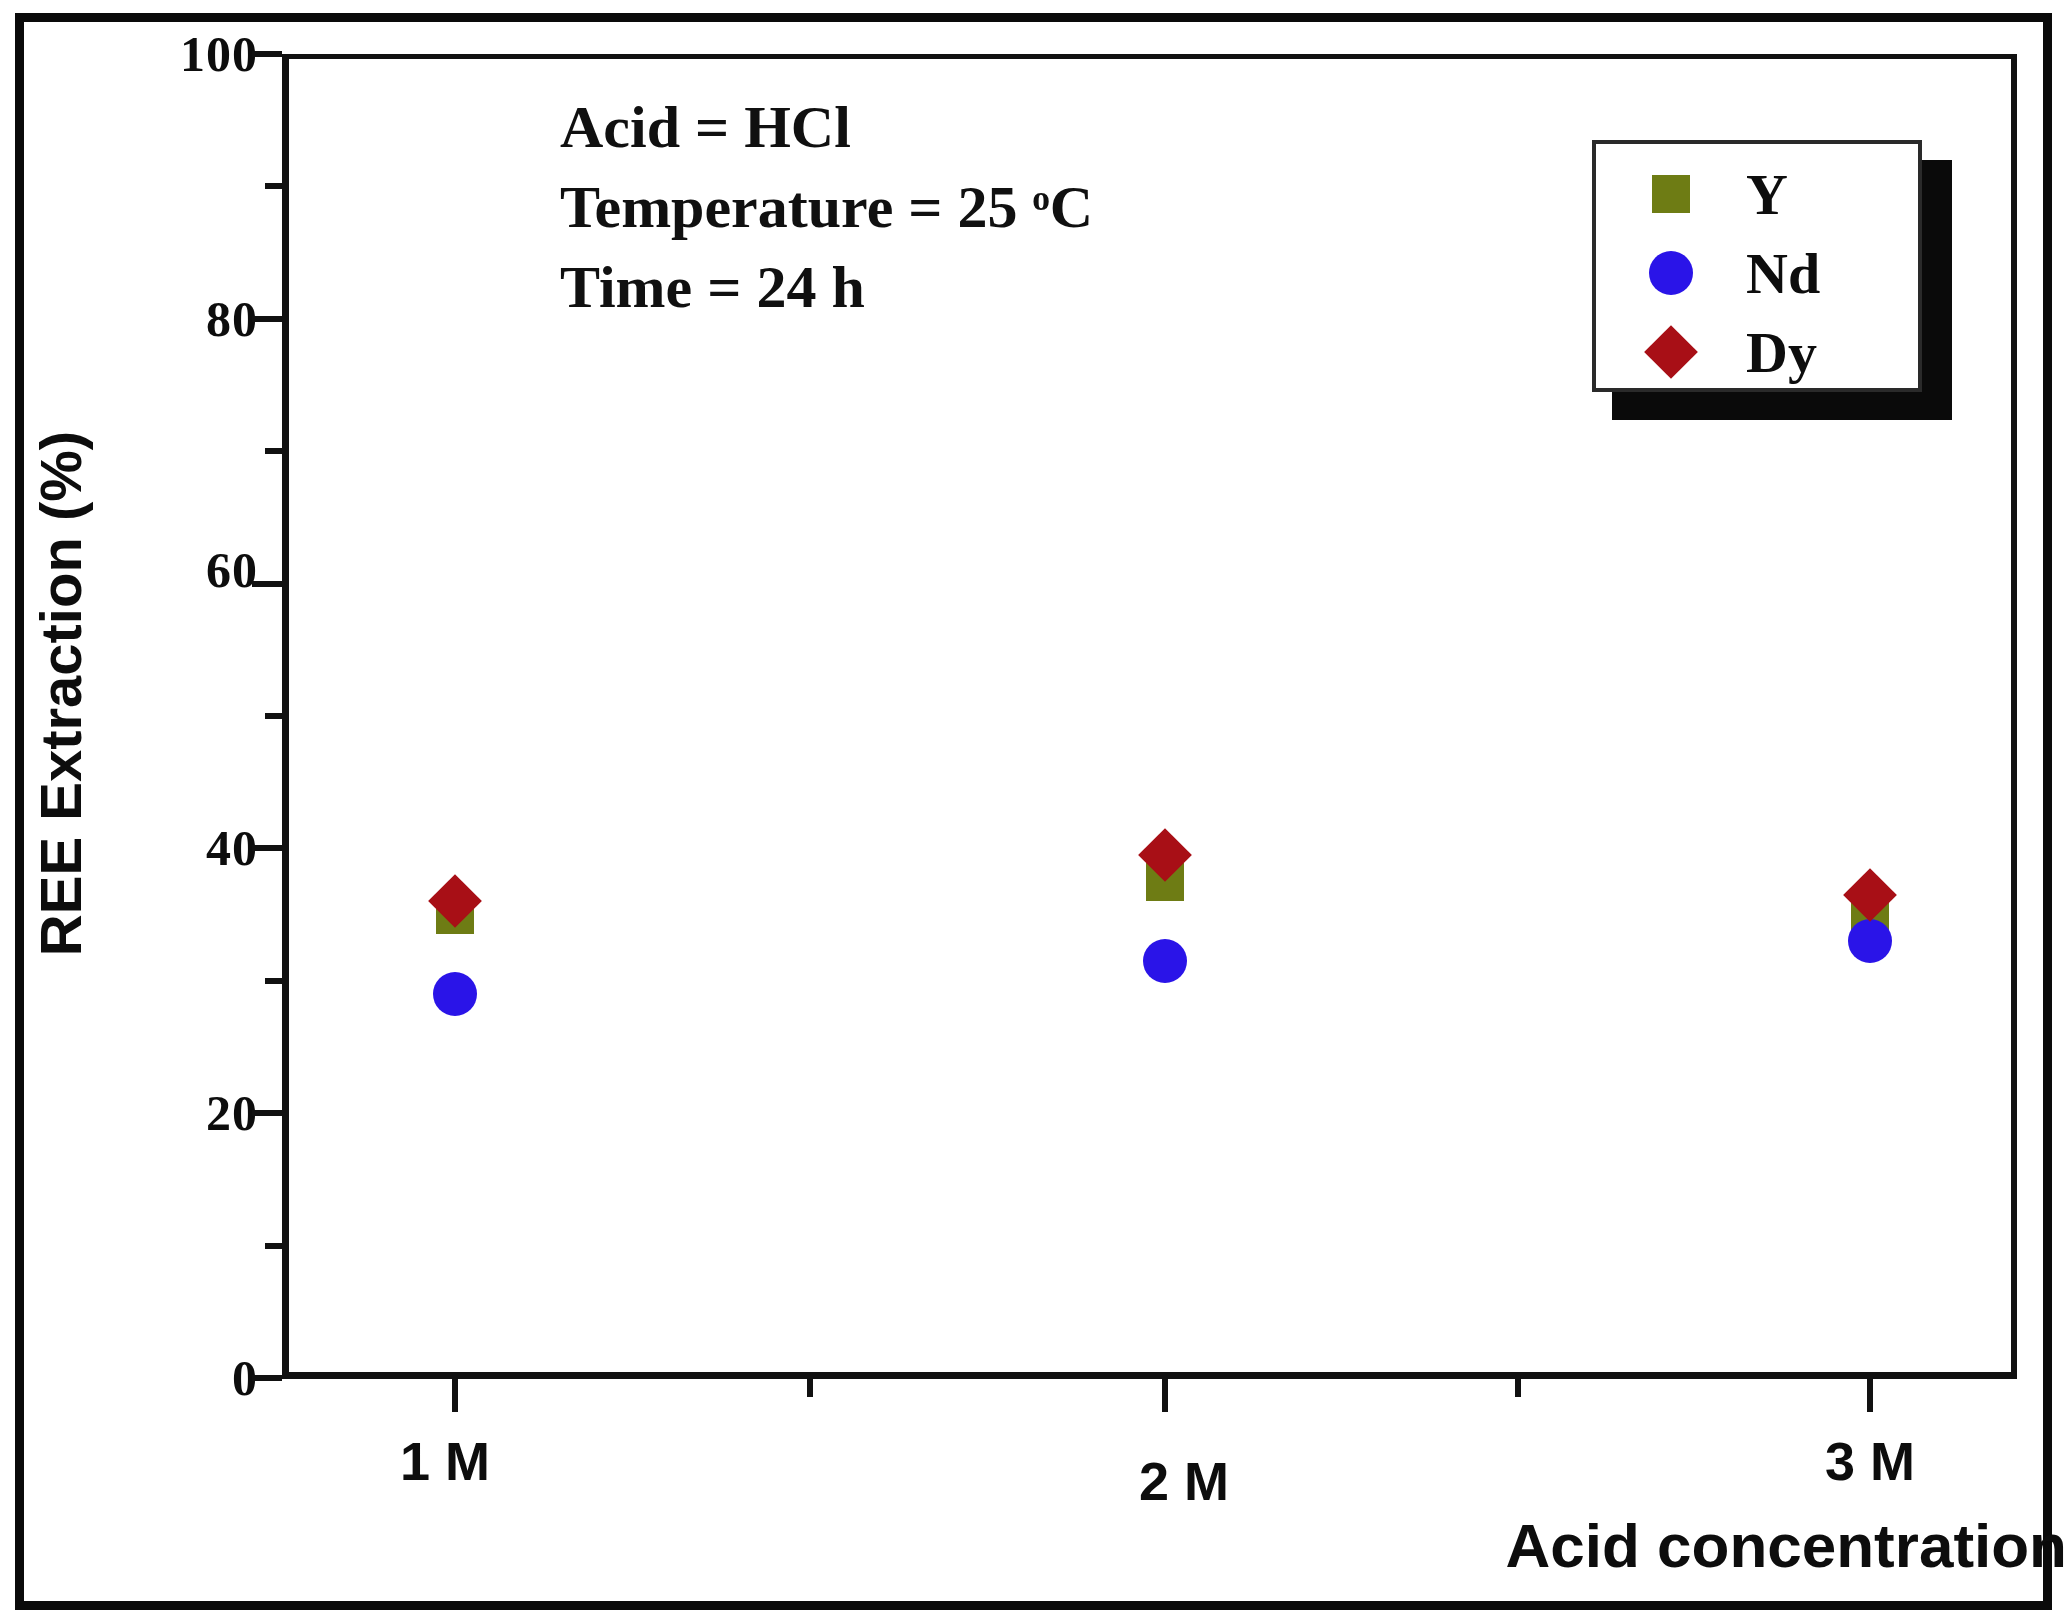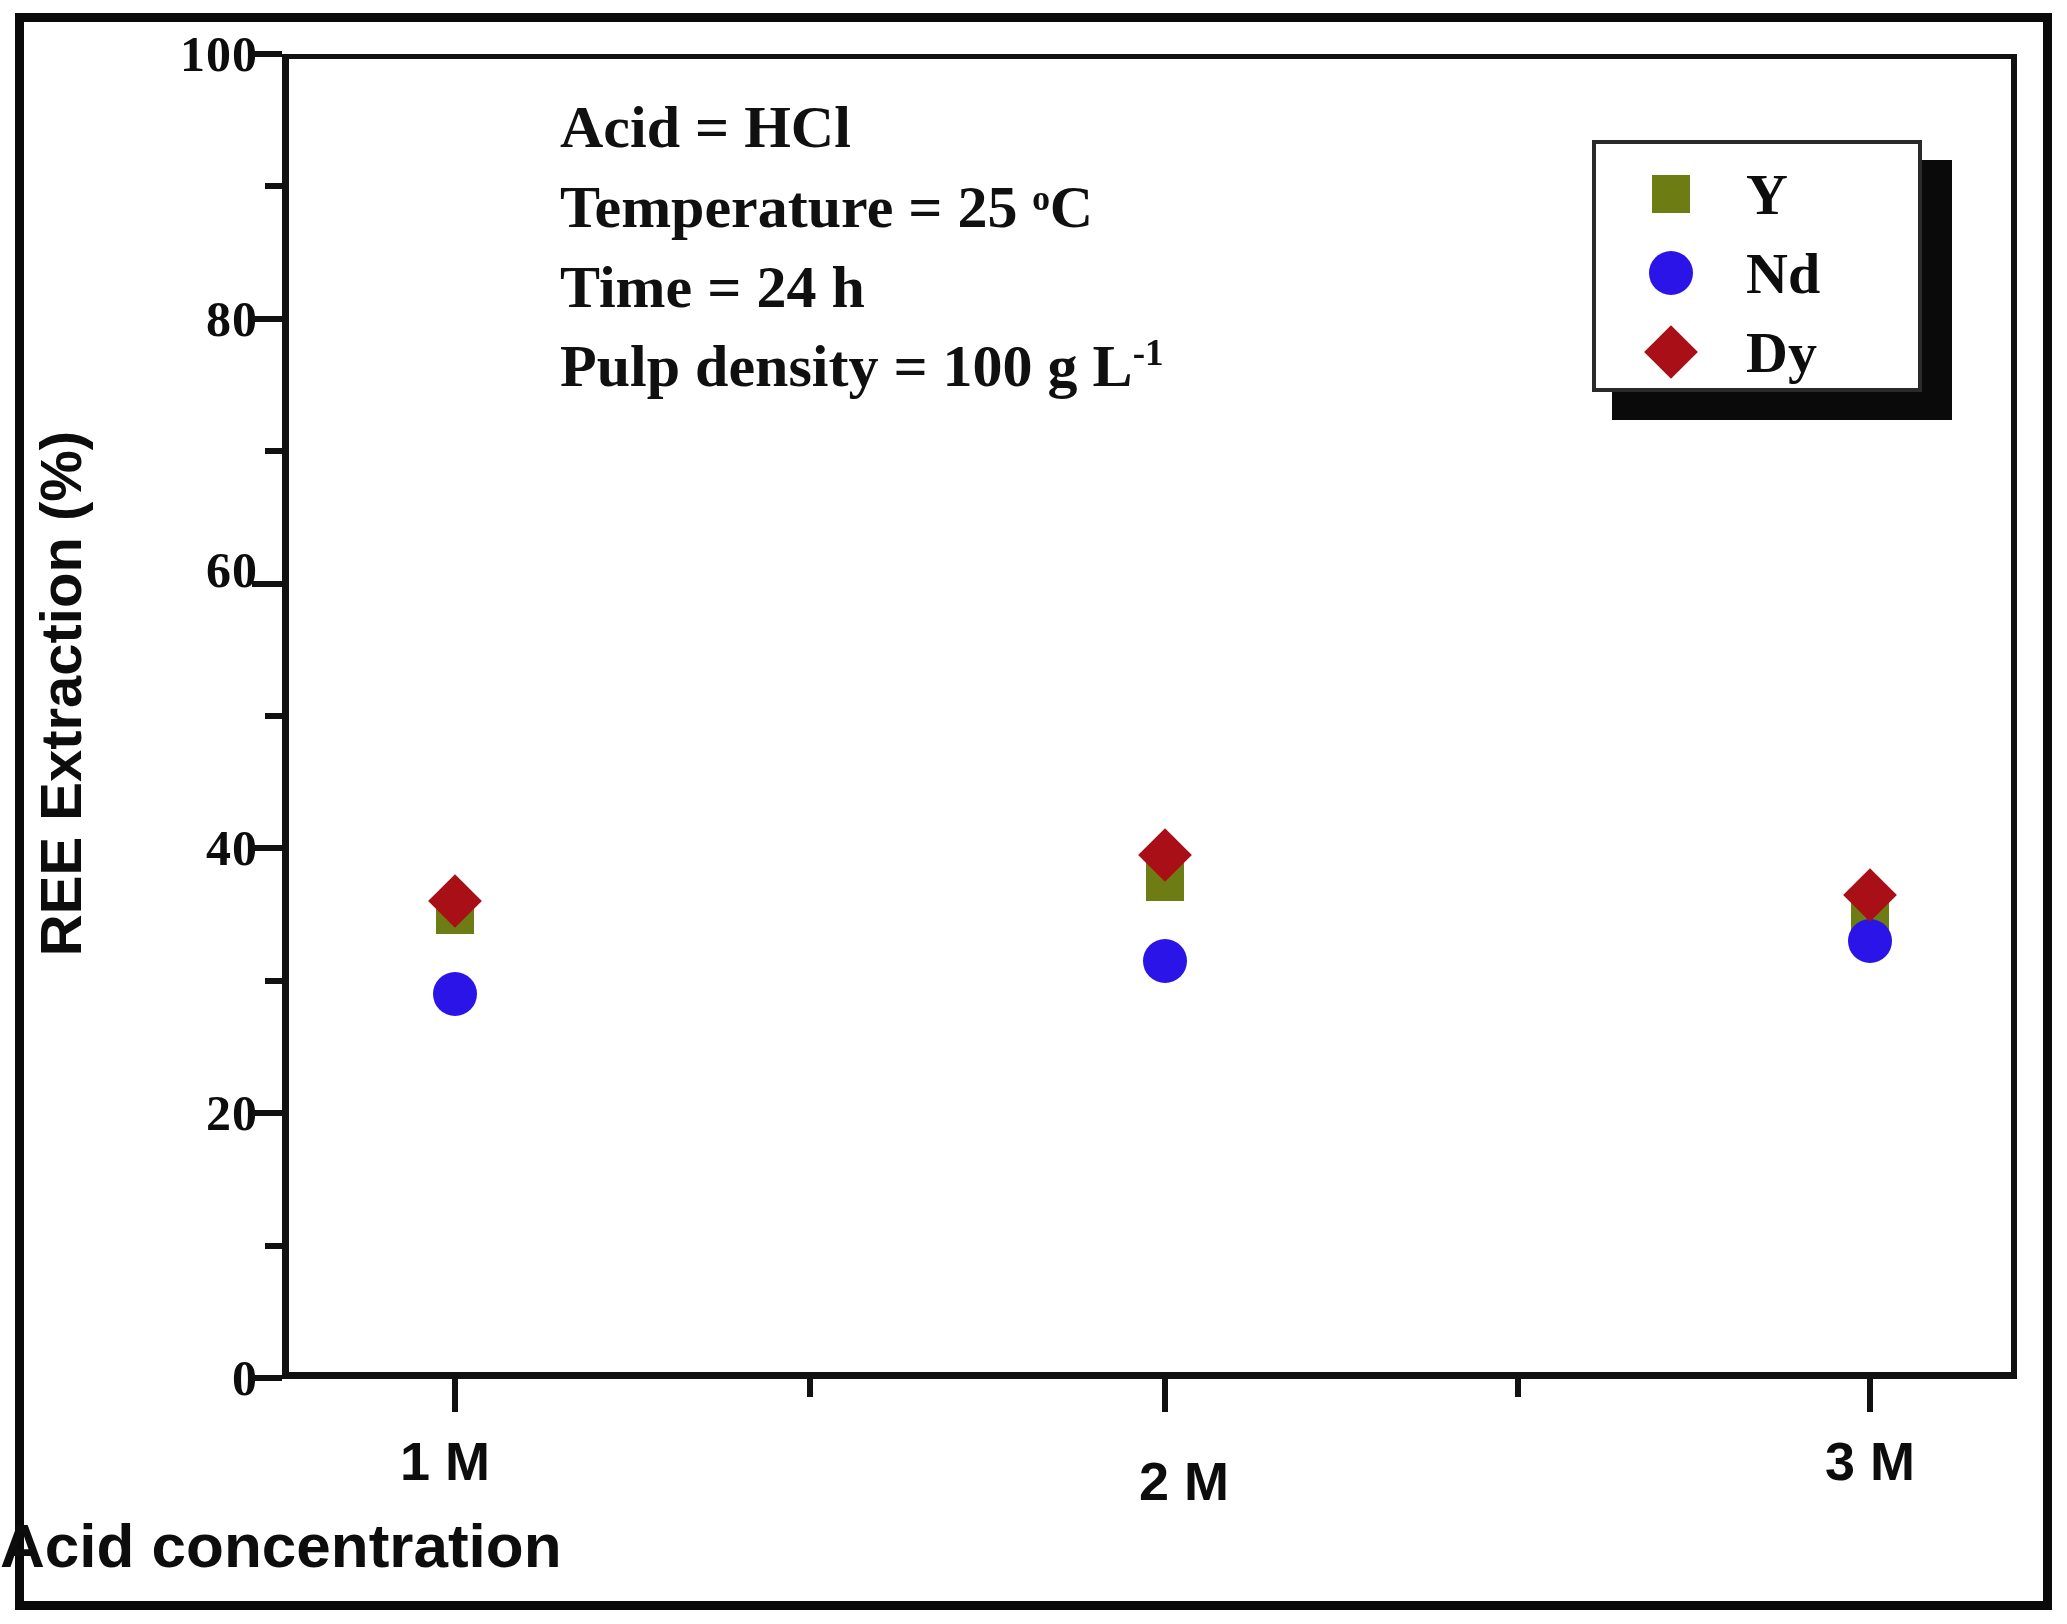--- a/index.html
+++ b/index.html
@@ -102,21 +102,21 @@
     color: #0d0d0d;
     white-space: nowrap;
   }
 
   
   #xaxis-title {
     position: absolute;
     left: 0;
     top: 1510px;
     width: 2067px;
-    text-align: left;
+    text-align: right;
     font-family: "Liberation Sans", sans-serif;
     font-weight: bold;
     font-size: 62px;
     color: #0d0d0d;
   }
   #yaxis-title {
     position: absolute;
     left: -320px;
     top: 660px;
     width: 760px;
@@ -232,21 +232,20 @@
     </div>
 
   <div id="plot-frame"></div>
 
   <div id="plot-area"></div>
 
   <div id="annotations">
       <span class="ann-line"><span>Acid = HCl</span></span>
       <span class="ann-line"><span>Temperature = 25 ᵒC</span></span>
       <span class="ann-line"><span>Time = 24 h</span></span>
-      <span class="ann-line"><span>Pulp density = 100 g L</span><span class="sup">-1</span></span>
     </div>
 
   <div id="legend-shadow"></div>
   <div id="legend-box">
       <div class="legend-row" style="top: 8px;">
         <div class="legend-marker-cell">
           <div class="mk-square" style="background: rgb(110, 124, 20);"></div>
         </div>
         <div class="legend-label">Y</div>
       </div>

